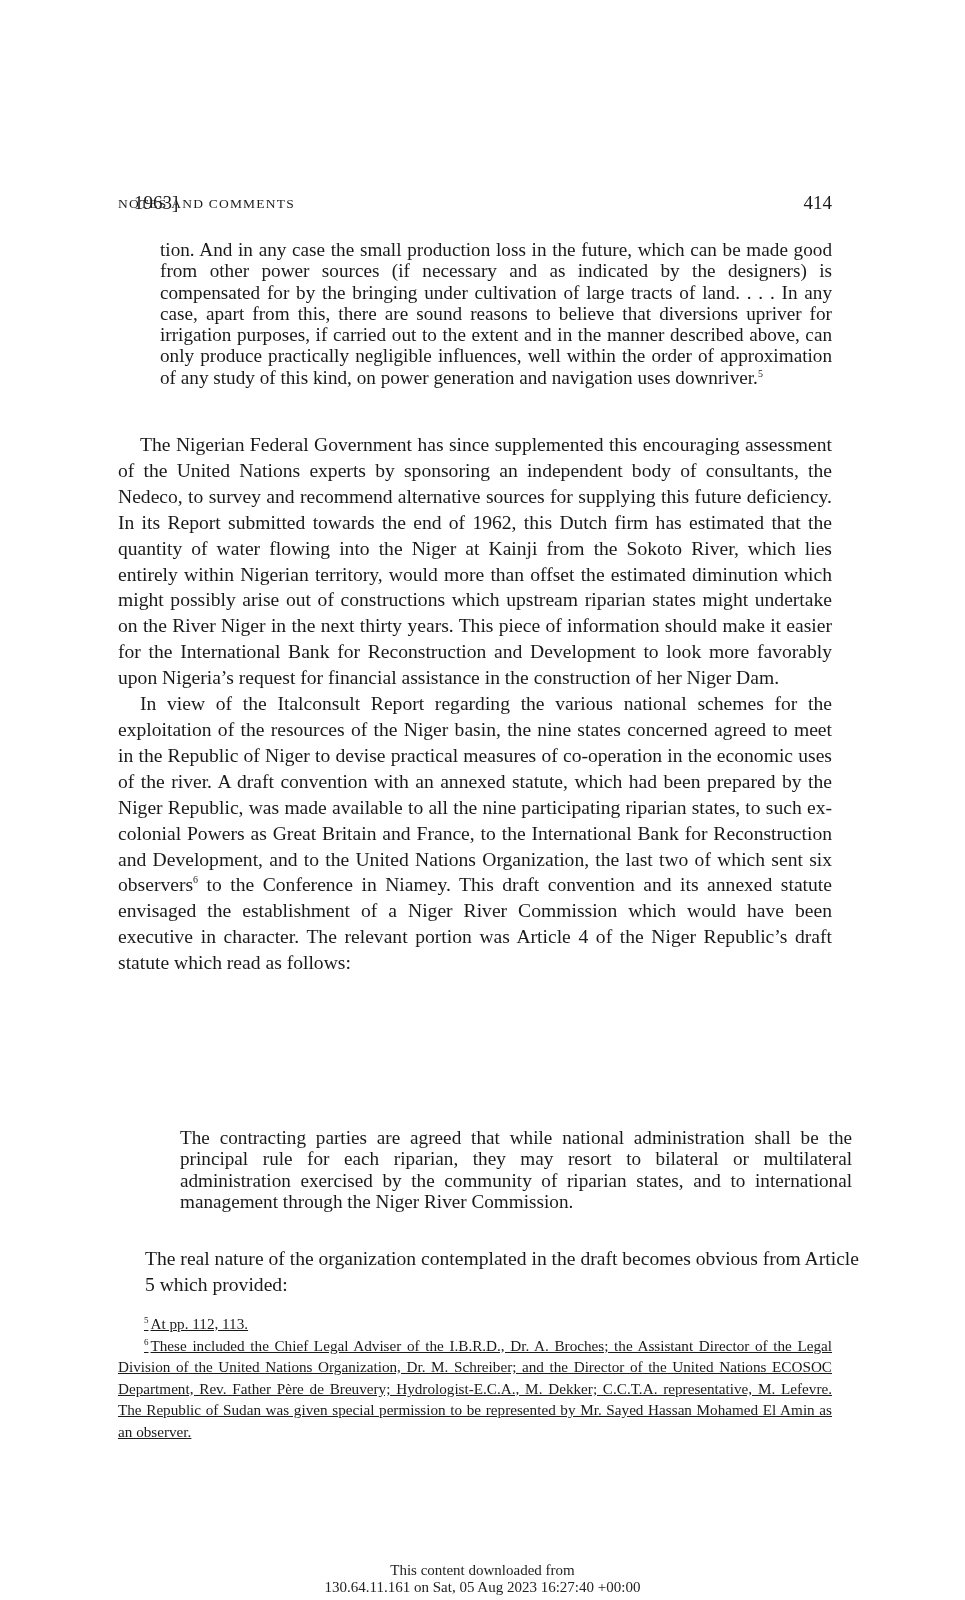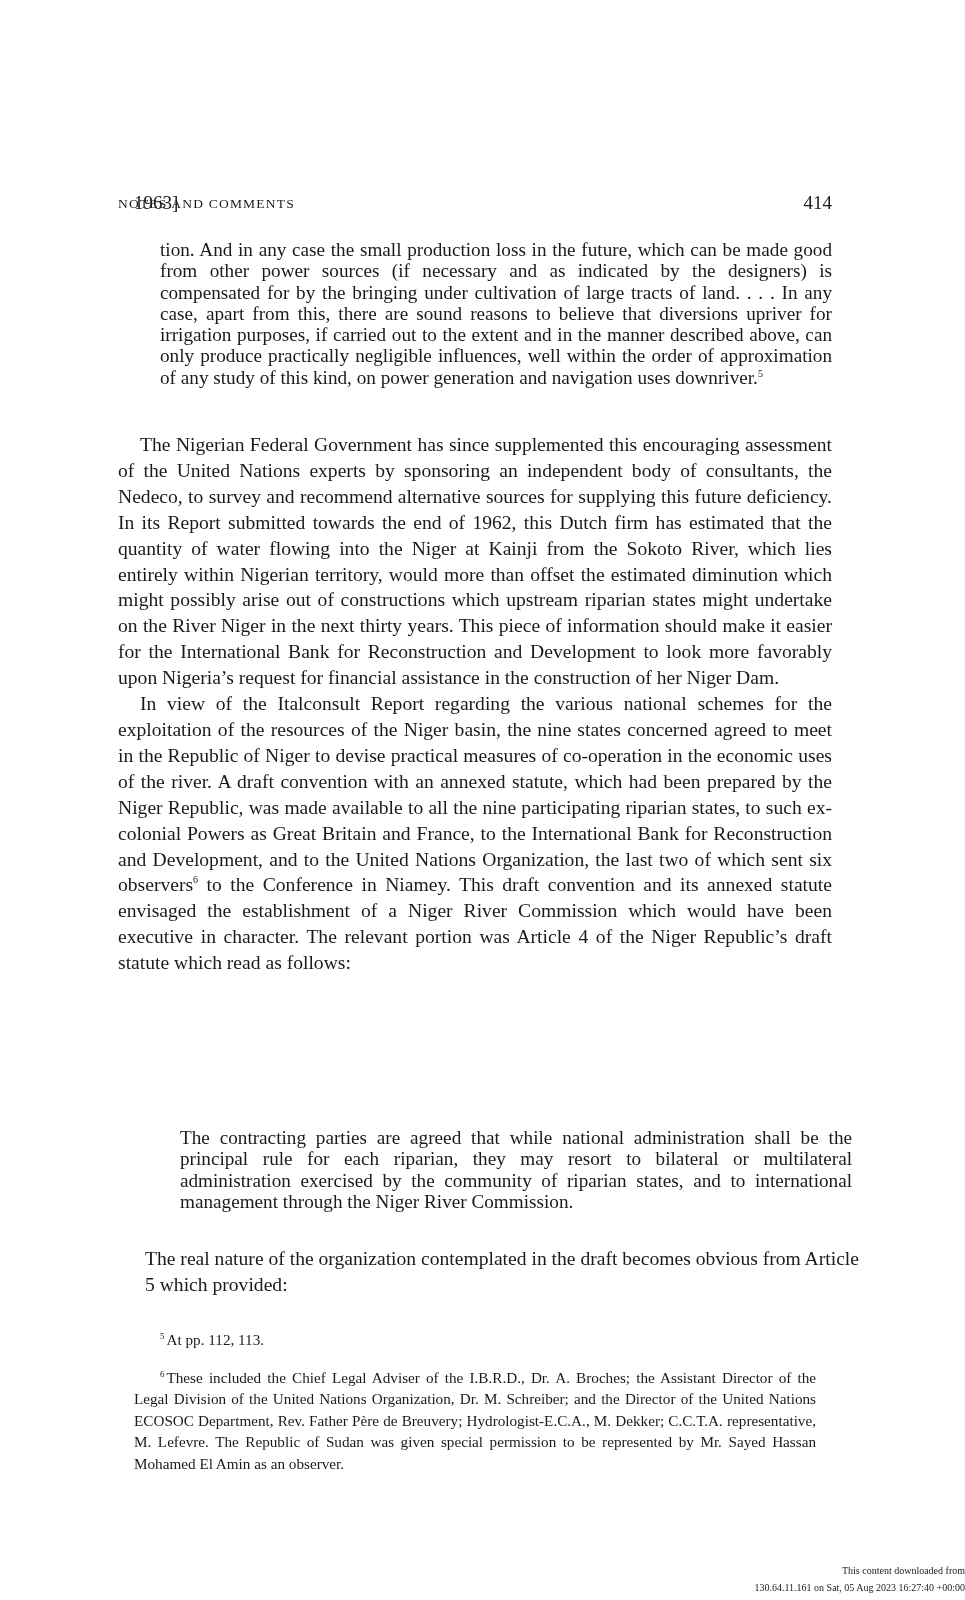--- a/index.html
+++ b/index.html
@@ -77,35 +77,35 @@
   }
   .footnotes {
     position: absolute;
     left: 0;
     top: 1313px;
     width: 714px;
     font-size: 15.2px;
     line-height: 21.6px;
     text-align: justify;
   }
-  .footnotes p { margin: 16px; text-indent: 26px; }
+  .footnotes p { margin: 0; text-indent: 26px; text-decoration: underline; }
   .footnotes sup {
     font-size: 9px;
     vertical-align: super;
     line-height: 0;
     margin-right: 2px;
   }
   .download-notice {
     position: absolute;
     top: 1562px;
     left: 0;
     width: 965px;
-    text-align: right;
+    text-align: center;
     font-family: "Liberation Serif", serif;
-    font-size: 10px;
+    font-size: 15px;
     line-height: 17px;
     color: #222;
   }
 </style>
 </head>
 <body>
 
 <div class="page">
 
   <div class="running-head">

